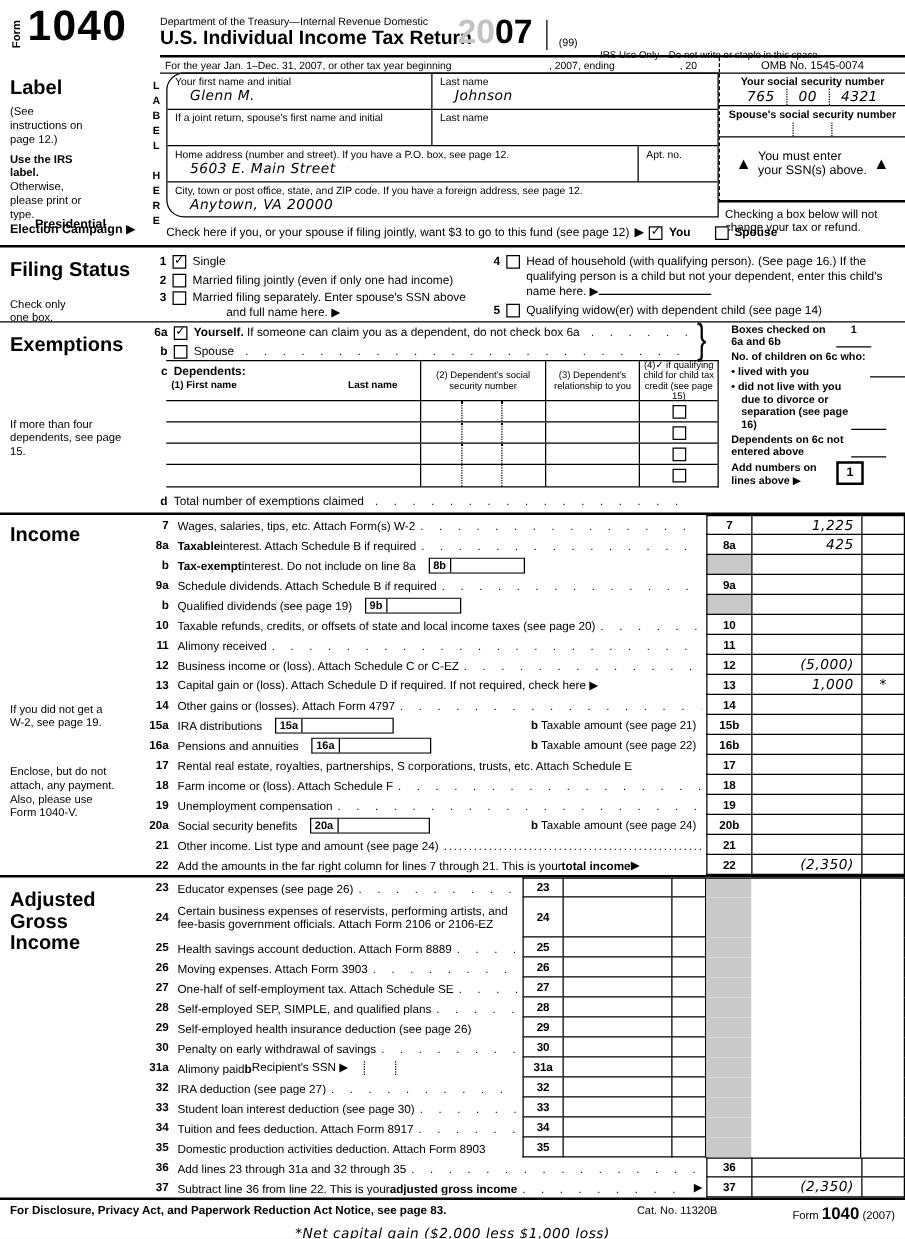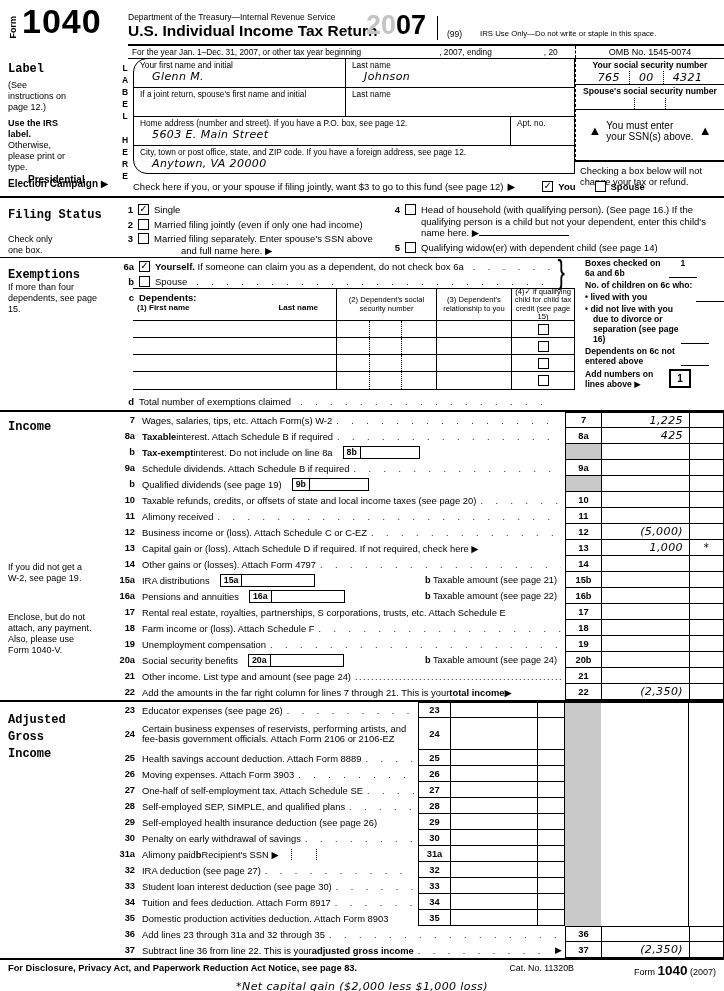--- a/index.html
+++ b/index.html
@@ -10,30 +10,30 @@
 
   
   .form-word { position:absolute; left:8px; top:16px; writing-mode:vertical-rl; transform:rotate(180deg); font-size:9px; font-weight:bold; }
   .form-num  { position:absolute; left:22px; top:2px; font-size:34px; font-weight:bold; letter-spacing:1px; }
   .dept  { position:absolute; left:128px; top:12px; font-size:8.5px; }
   .title { position:absolute; left:128px; top:22px; font-size:15.5px; font-weight:bold; }
   .year  { position:absolute; left:366px; top:10px; font-size:27px; font-weight:bold; }
   .year .o { color:#c3c3c3; }
   .hdr-bar { position:absolute; left:437px; top:16px; height:24px; border-left:1px solid #000; }
   .code99 { position:absolute; left:447px; top:29px; font-size:8.5px; }
-  .irsuse { position:absolute; left:480px; top:29px; font-size:7.8px; }
+  .irsuse { position:absolute; left:480px; top:39px; font-size:7.8px; }
 
   .yearrow { position:absolute; left:128px; top:44px; width:596px; height:15px; border-top:2px solid #000; border-bottom:1px solid #000; display:flex; }
   .yr-main { flex:1; display:flex; align-items:center; padding-left:4px; font-size:8.3px; white-space:nowrap; }
   .yr-gap1 { width:78px; } .yr-gap2 { width:52px; }
   .omb { width:149px; border-left:1px dashed #000; display:flex; align-items:center; justify-content:center; font-size:9px; }
 
   
   .side { position:absolute; left:8px; width:104px; }
-  .side h2 { font-size:12px; font-weight:bold;font-family:Liberation Mono, monospace; }
+  .side h2 { font-size:16px; font-weight:bold; }
   .sidenote { font-size:9px; line-height:11px; }
   .sidenote.bld { font-weight:bold; }
 
   
   .labelhere { position:absolute; left:118px; top:62px; width:14px; text-align:center; font-size:8.5px; font-weight:bold; line-height:12px; }
   .fields { position:absolute; left:133px; top:58px; width:442px; height:116px; border:1px solid #000; border-radius:14px 0 0 14px; }
   .frow { display:flex; height:29px; border-bottom:1px solid #000; }
   .frow:last-child { border-bottom:none; }
   .fcell { padding:1px 0 0 6px; }
   .fcell .lab { font-size:8.3px; display:block; }
@@ -138,21 +138,21 @@
   .formid .n1040 { font-size:13.5px; font-weight:bold; }
   .footnote { text-align:center; margin-top:2px; }
 </style>
 </head>
 <body>
 
 <div class="page">
 
   <div class="form-word">Form</div>
   <div class="form-num">1040</div>
-  <div class="dept">Department of the Treasury—Internal Revenue Service</div>
+  <div class="dept">Department of the Treasury—Internal Revenue Domestic</div>
   <div class="title">U.S. Individual Income Tax Return</div>
   <div class="year"><span class="o">20</span><span>07</span></div>
   <div class="hdr-bar"></div>
   <div class="code99">(99)</div>
   <div class="irsuse">IRS Use Only—Do not write or staple in this space.</div>
 
   <div class="yearrow">
     <div class="yr-main">
       <span>For the year Jan. 1–Dec. 31, 2007, or other tax year beginning</span>
       <span class="yr-gap1"></span>
@@ -241,21 +241,21 @@
     </div>
   </div>
   <div class="checknote">Checking a box below will not change your tax or refund.</div>
 
   <div class="side" style="top:178px;">
     <div class="sidenote bld" style="font-size:10px;width:120px;"><span>Election Campaign</span> <span>▶</span></div>
   </div>
   <div class="presrow">
     <span>Check here if you, or your spouse if filing jointly, want $3 to go to this fund (see page 12)</span>
     <span class="arrow" style="margin-left:4px;">▶</span>
-    <span style="margin-left:23px;display:inline-flex;align-items:center;gap:5px;">
+    <span style="margin-left:0;display:inline-flex;align-items:center;gap:5px;">
       <span class="cb on"></span>
       <span class="b">You</span>
       <span class="cb" style="margin-left:14px;"></span>
       <span class="b">Spouse</span>
     </span>
   </div>
   <div class="heavy1"></div>
 
   <div class="side" style="top:208px;">
     <h2>Filing Status</h2>
@@ -287,21 +287,21 @@
       <div class="fsopt">
         <span class="onum">5</span>
         <span class="cb"></span>
         <span><span>Qualifying widow(er) with dependent child (see page 14)</span></span>
       </div>
     </div>
   <div class="thin" style="top:257px;"></div>
 
   <div class="side" style="top:268px;">
     <h2>Exemptions</h2>
-    <div class="sidenote" style="width:90px;">If more than four dependents, see page 15.</div>
+    <div class="sidenote" style="margin-top:48px;width:90px;">If more than four dependents, see page 15.</div>
   </div>
 
   <div class="exrow" style="top:259px; width:440px;">
     <span class="exnum">6a</span>
     <span class="cb on"></span>
     <span><span class="b">Yourself.</span><span> If someone can claim you as a dependent, do not check box 6a</span></span>
     <span class="dots"></span>
   </div>
   <div class="exrow" style="top:274px; width:440px;">
     <span class="exnum">b</span>

